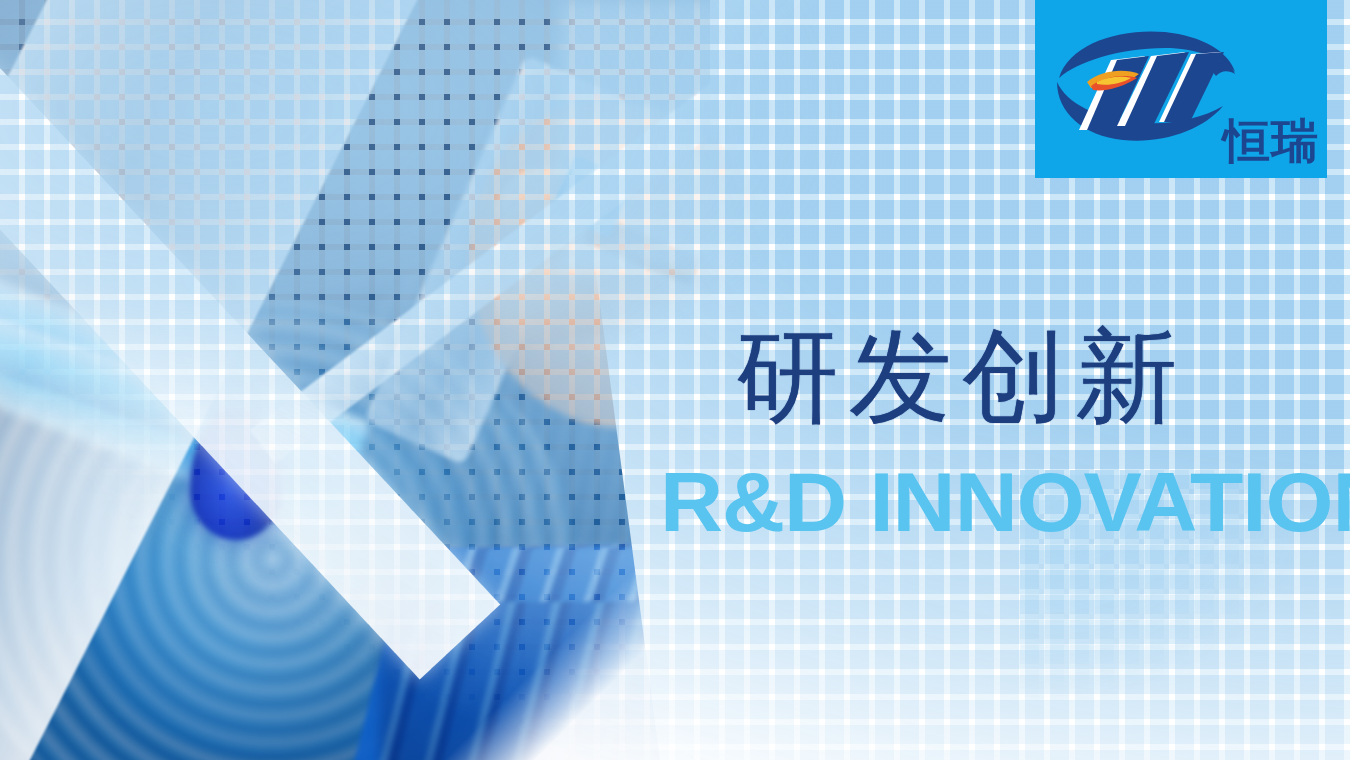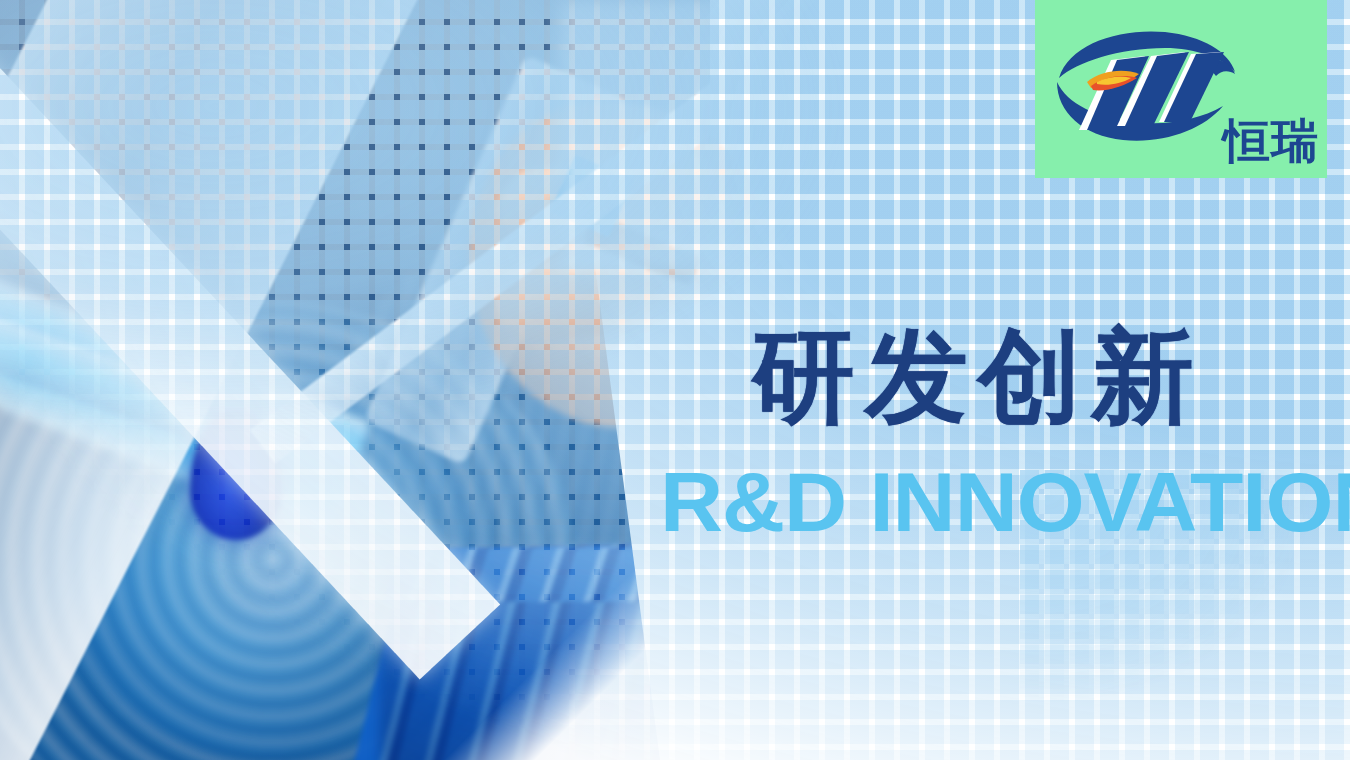--- a/index.html
+++ b/index.html
@@ -242,39 +242,39 @@
   }
   .topgloss{
     position:absolute;left:560px;top:0;width:420px;height:270px;
     background:linear-gradient(150deg, rgba(255,255,255,.55), rgba(255,255,255,.92));
     filter:blur(8px);
   }
 
   
   #logo-plate{
     position:absolute;left:1035px;top:0;width:292px;height:178px;
-    background:#86efac;
+    background:#0ea5e9;
   }
   .logo-inner{position:absolute;inset:0;}
   
   .swoosh{
     position:absolute;left:18px;top:26px;width:190px;height:120px;
   }
   .hz-chars{
     position:absolute;right:8px;bottom:14px;
     font-family:"DejaVu Sans","Liberation Sans",sans-serif;
     font-size:47px;font-weight:700;color:#1d4691;letter-spacing:1px;
     line-height:1;
   }
 
   
   #headline-cn{
-    position:absolute;left:752px;top:322px;
+    position:absolute;left:736px;top:322px;
     font-family:"DejaVu Sans","Liberation Sans",sans-serif;
-    font-size:103px;font-weight:700;
+    font-size:103px;font-weight:400;
     color:#1d3f80;
     letter-spacing:10px;
     line-height:1.05;
     white-space:nowrap;
     text-shadow:0 0 1px #1d3f80;
   }
   #headline-en{
     position:absolute;left:660px;top:460px;
     font-family:"Liberation Sans Narrow","Liberation Sans",sans-serif;
     font-size:84px;font-weight:700;

